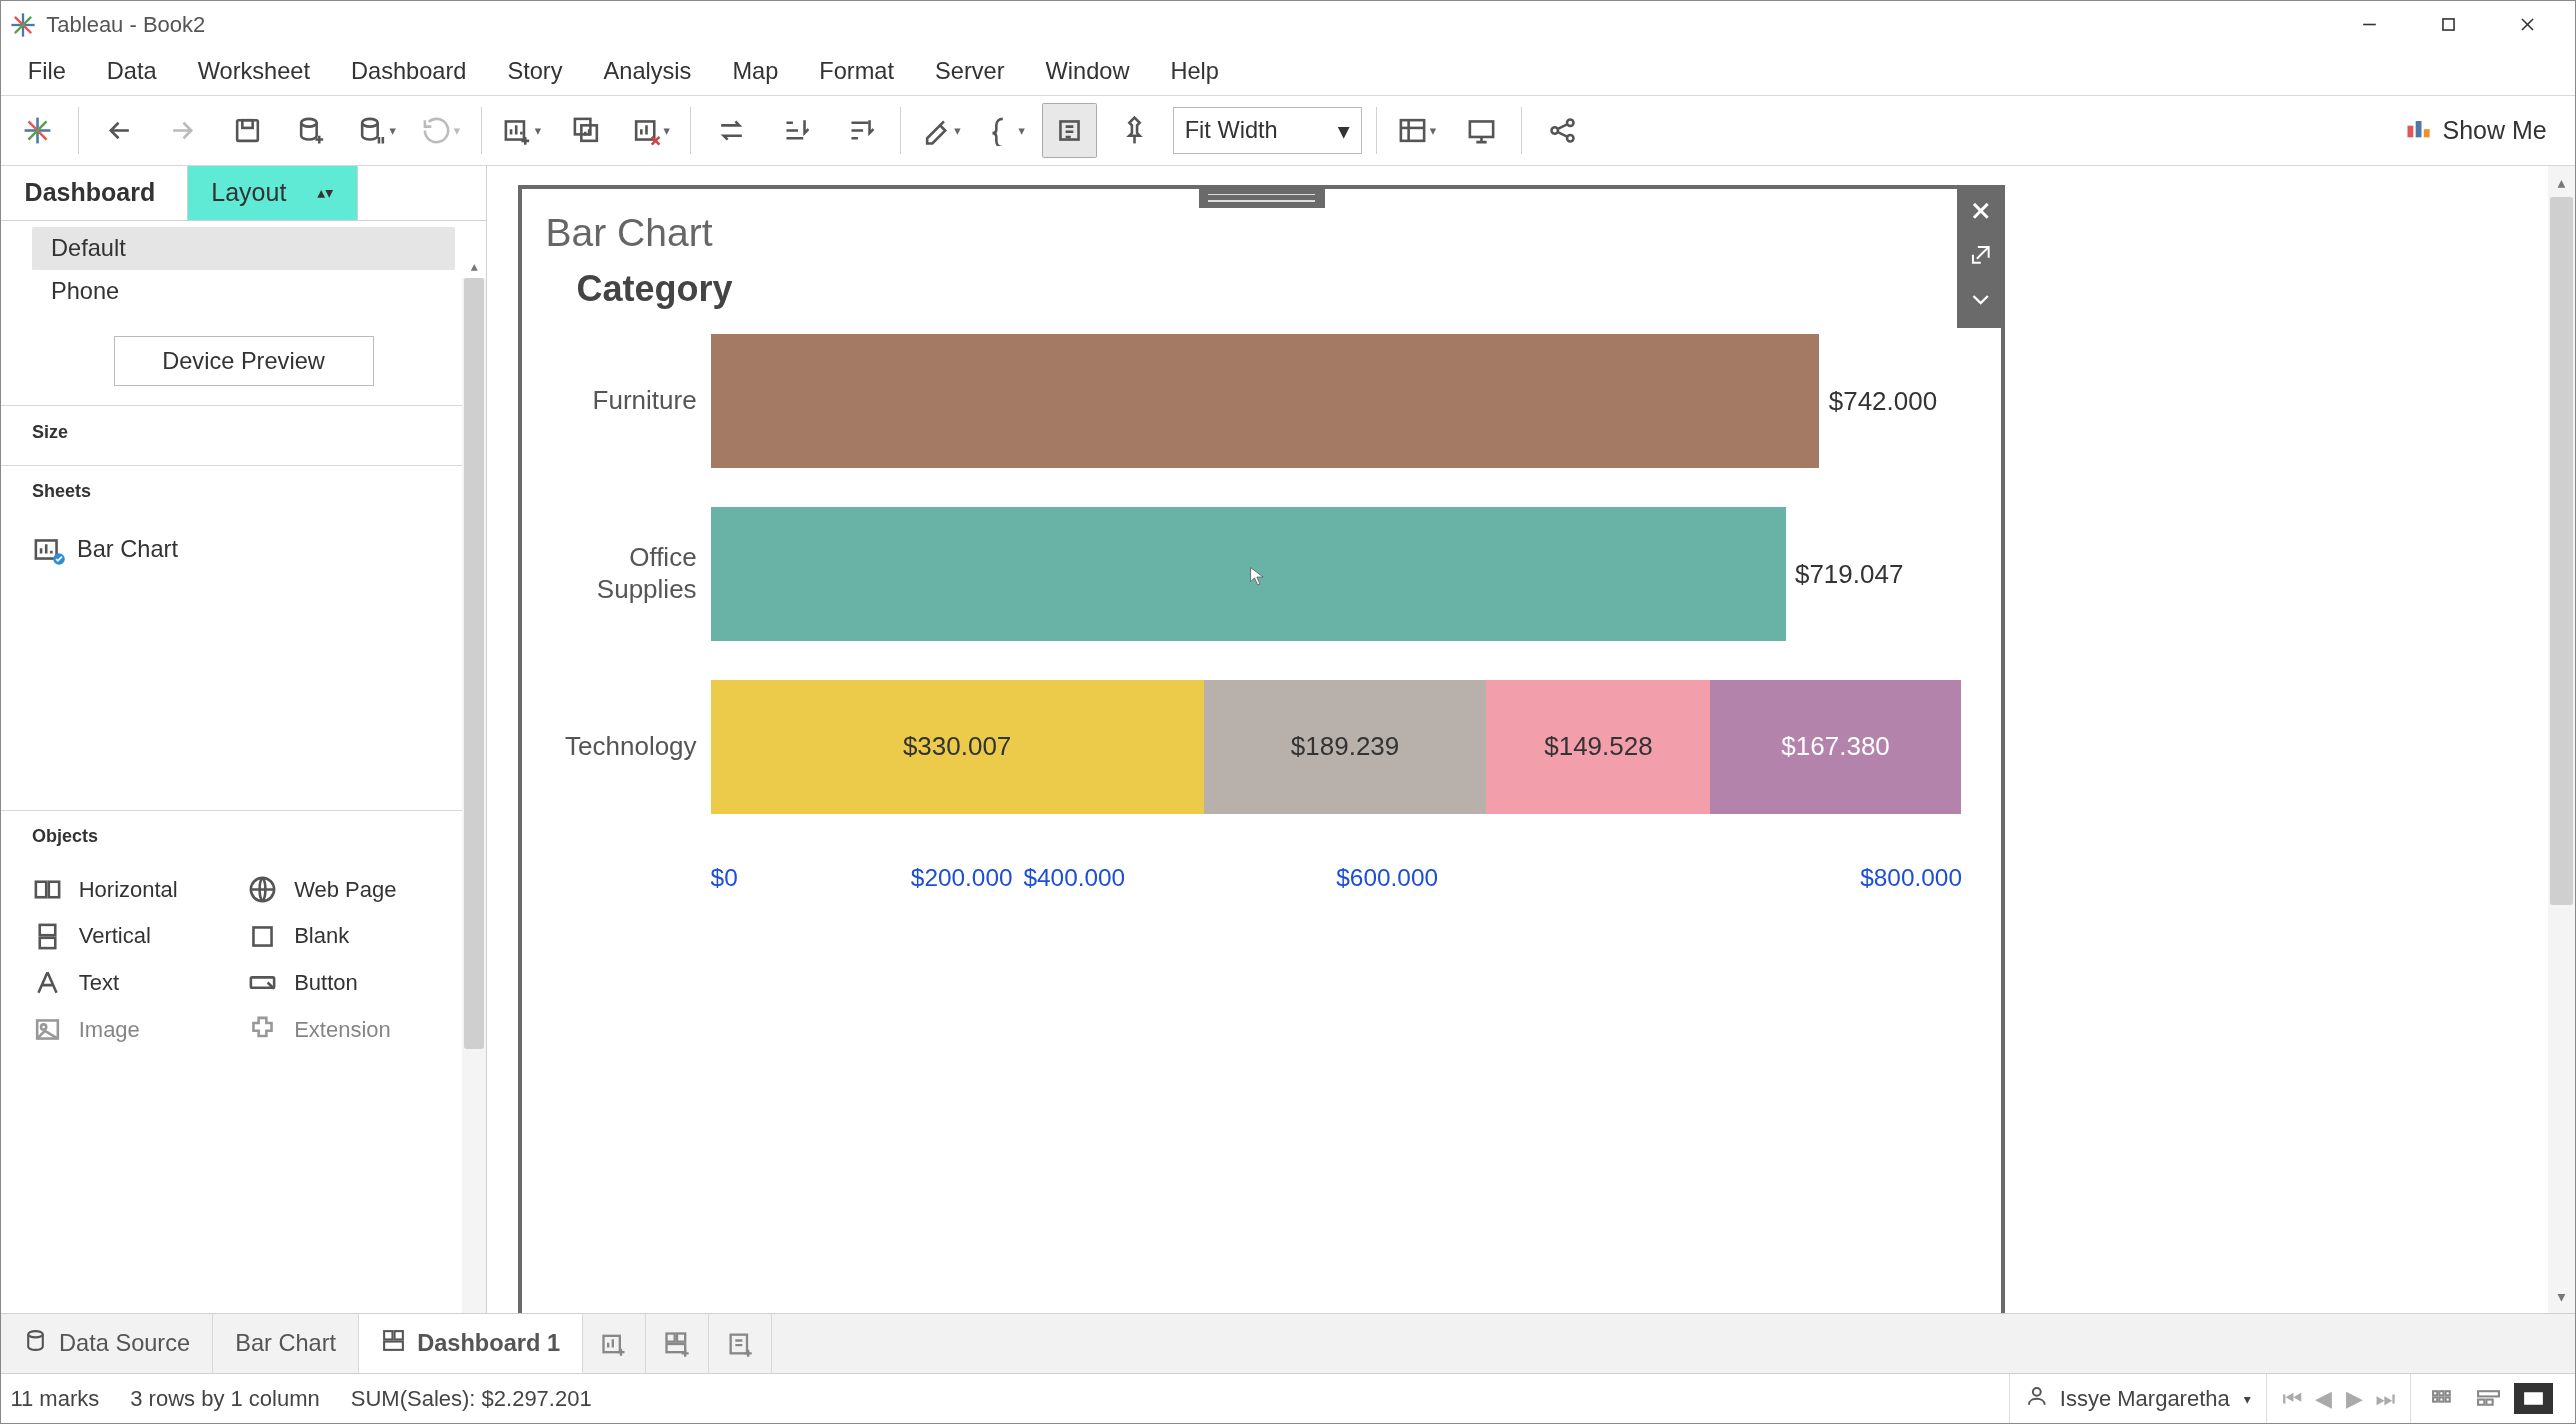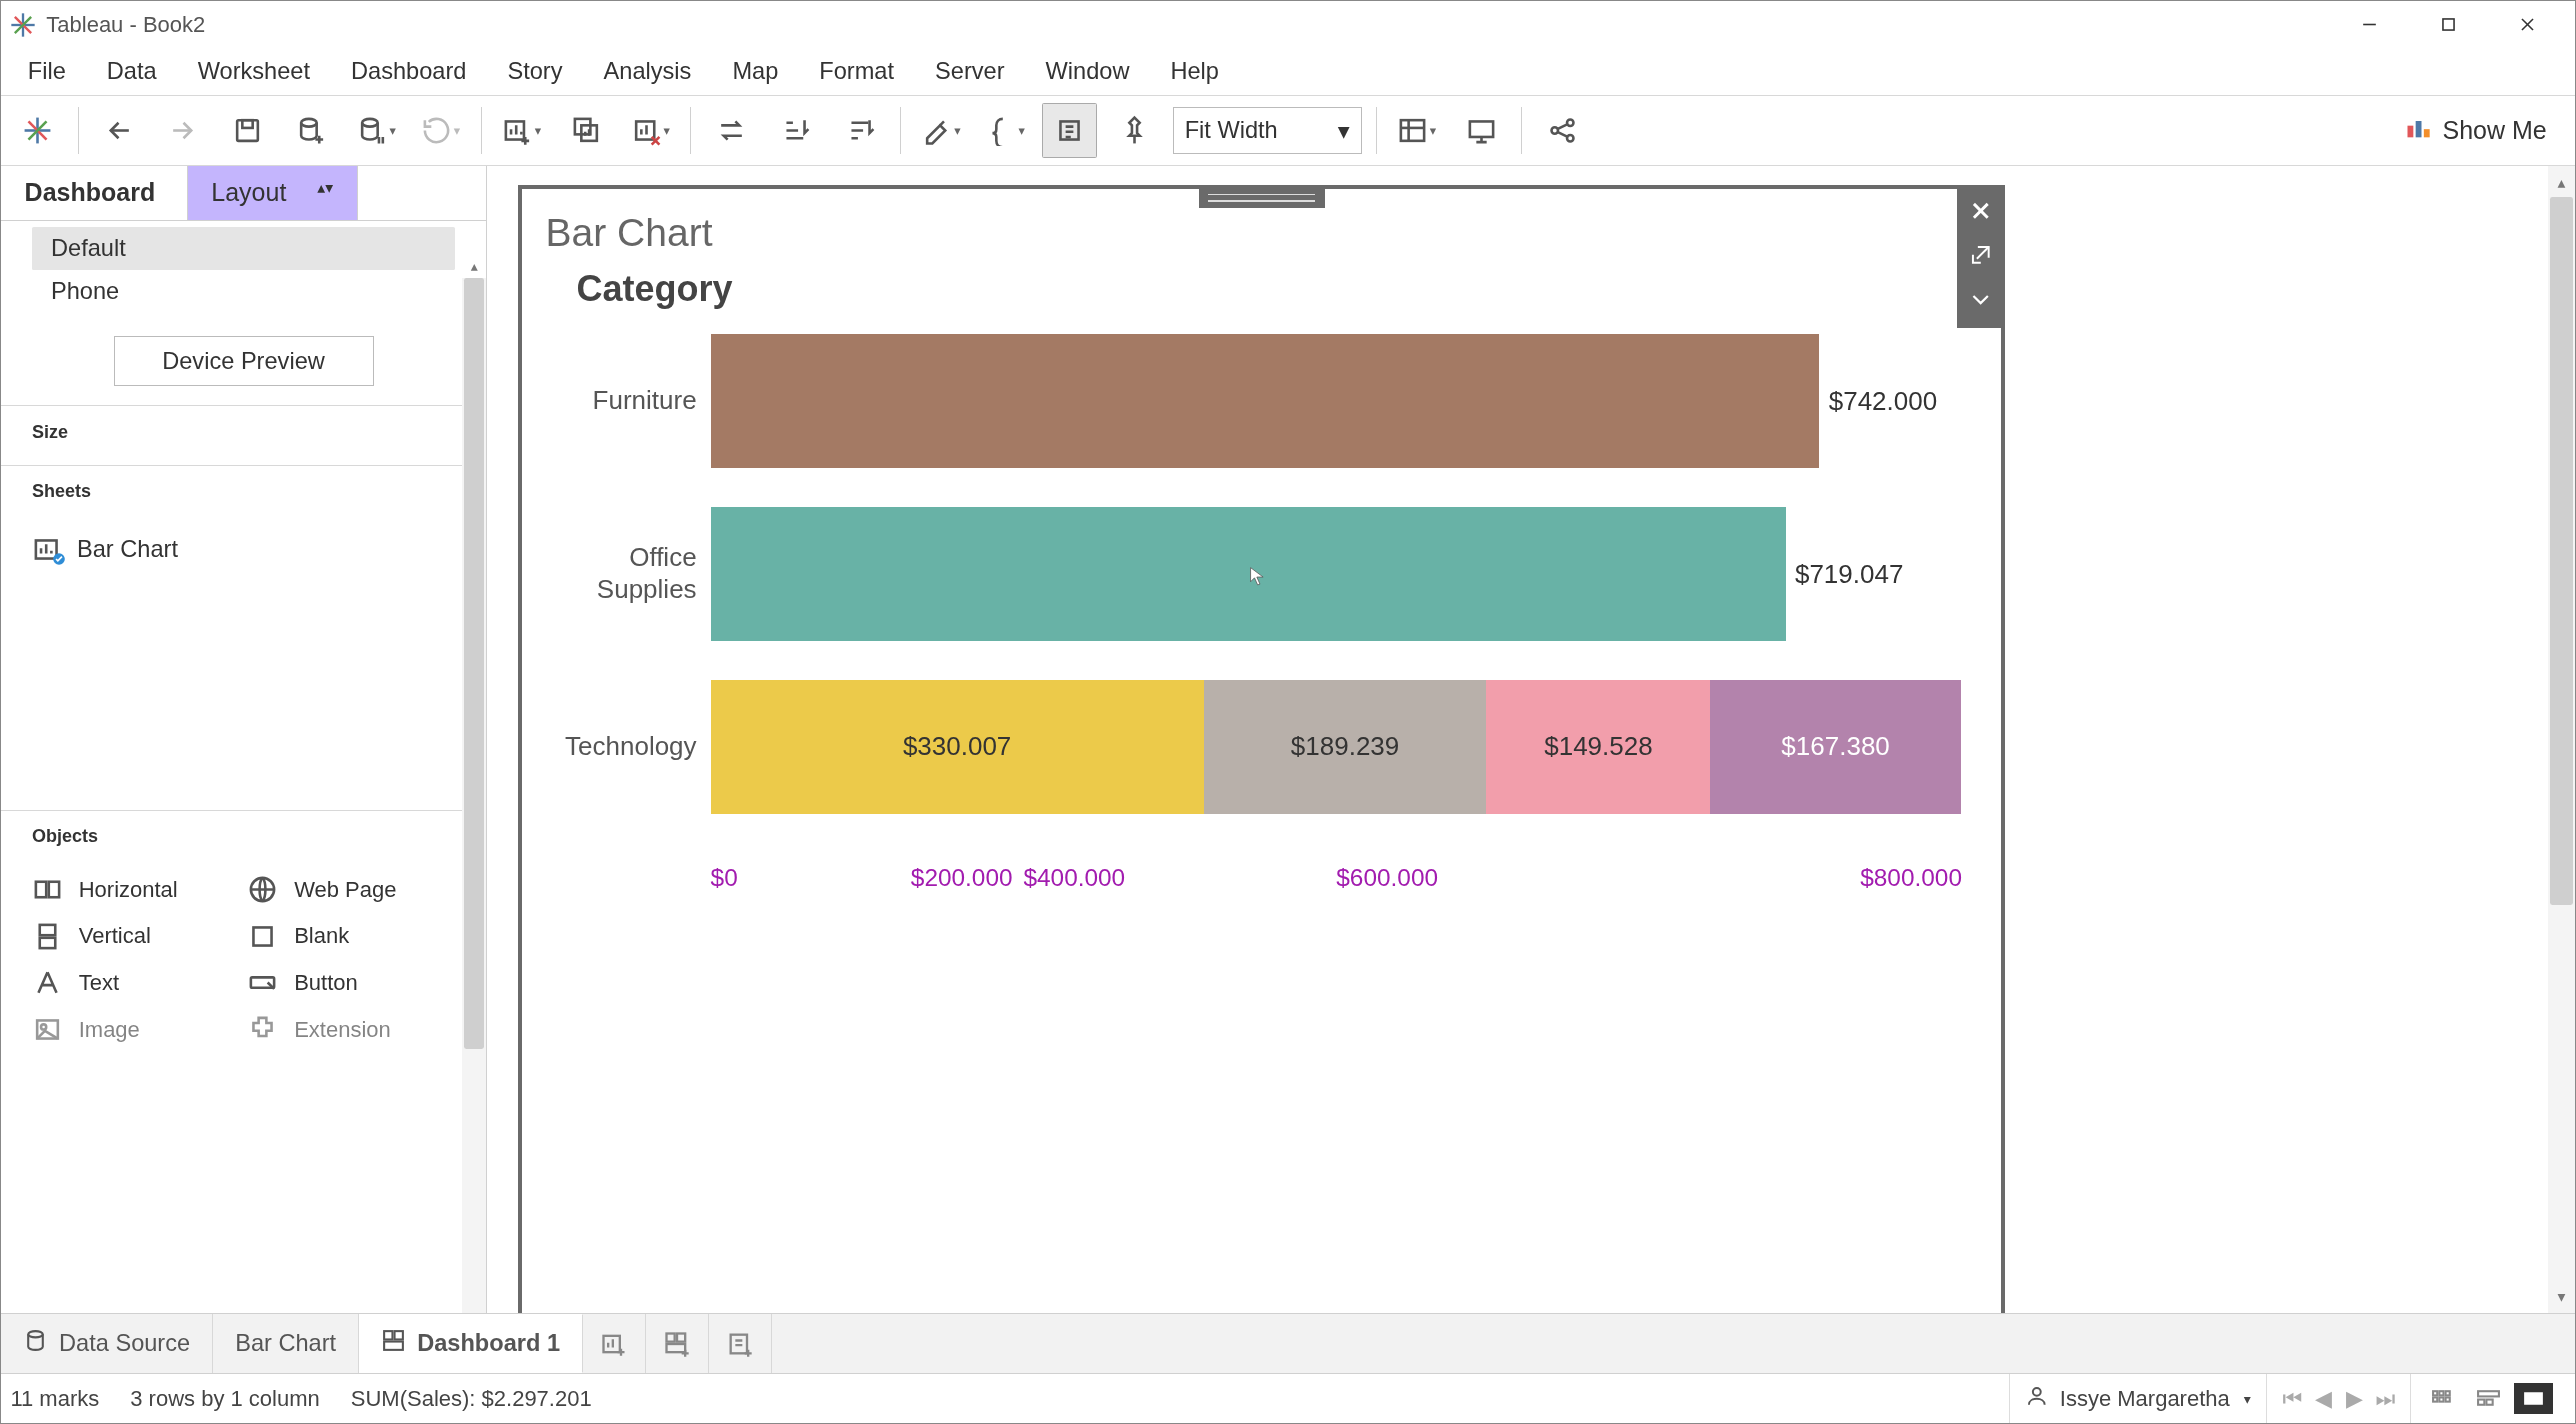--- a/index.html
+++ b/index.html
@@ -28,21 +28,21 @@
   .showme { margin-left: auto; display: flex; align-items: center; padding: 0 23.6px; font-size: 25px; color: #333; }
   .showme .sm-icon { margin-right: 11px; }
 
   
   .main { flex: 1; display: flex; overflow: hidden; }
 
   
   .leftpanel { width: 486px; background: #fff; border-right: 0.8px solid #d0d0d0; display: flex; flex-direction: column; position: relative; }
   .panel-tabs { height: 55px; display: flex; align-items: flex-end; border-bottom: 0.8px solid #d0d0d0; }
   .panel-tab { padding: 12.6px 23.6px; font-size: 25px; font-weight: 600; color: #333; }
-  .panel-tab.secondary { background: #c4b5fd; border: 0.8px solid #d0d0d0; border-bottom: none; font-weight: 400; margin-left: 7.9px; display: flex; align-items: flex-start; }
+  .panel-tab.secondary { background: #5eead4; border: 0.8px solid #d0d0d0; border-bottom: none; font-weight: 400; margin-left: 7.9px; display: flex; align-items: center; }
   .panel-tab.secondary .caret { margin-left: 31px; font-size: 15.7px; }
 
   .device-list { padding: 6.3px 31px 11px 31px; }
   .device-item { padding: 7.9px 19px; font-size: 23.6px; border-radius: 1.6px; }
   .device-item.selected { background: #e5e5e5; }
   .device-preview-btn { width: 260px; height: 50px; margin: 12.6px auto 19px auto; border: 0.8px solid #bbb; display: flex; align-items: center; justify-content: center; font-size: 23.6px; color: #333; }
 
   .section-hr { height: 0.8px; background: #d8d8d8; margin: 0; }
 
   .section { padding: 15.7px 31px 7.9px 31px; }
@@ -85,21 +85,21 @@
   .row:last-of-type { margin-bottom: 0; }
   .row-label { width: 165px; text-align: right; padding-right: 14px; font-size: 26px; color: #555; line-height: 1.2; }
   .bar-track { position: relative; flex: 1; height: 134px; }
   .bar-seg { position: absolute; top: 0; bottom: 0; display:flex; align-items:center; justify-content:center; font-size:26px; color:#333;}
   .bar-total { position:absolute; top:50%; transform:translateY(-50%); font-size:26px; color:#333; left: calc(100% + 9.4px); white-space: nowrap;}
   .bar-stack { position:absolute; top:0; bottom:0; left:0; display:flex; }
   .seg { height:100%; display:flex; align-items:center; justify-content:center; font-size:26px; }
   .seg.light { color:#fff; }
 
   .axis { display:flex; margin-left:165px; padding-top:11px; }
-  .axis .tick { font-size:24.4px; color:#a21caf; width:25%; }
+  .axis .tick { font-size:24.4px; color:#1d4ed8; width:25%; }
   .axis .tick:first-child{width:auto; padding-right:0;}
   .axis-label { text-align:center; font-size:26px; color:#444; margin-top:23.6px; padding-left:165px;}
 
   .cursor-dot { position:absolute; width:15.7px; height:20.5px; pointer-events:none; }
 
   .canvas-vscroll { position:absolute; right:0; top:0; bottom:0; width:27px; background:#f4f4f4;}
   .canvas-vscroll .thumb { position:absolute; top:31px; left:2.4px; right:2.4px; height:708px; background:#cfcfcf; border-radius:2.4px;}
   .canvas-vscroll .arrow { position:absolute; left:0; right:0; height:27px; display:flex; align-items:center; justify-content:center; font-size:15.7px; color:#777;}
   .canvas-vscroll .arrow.up{top:3.1px;} .canvas-vscroll .arrow.down{bottom:3.1px;}
 

